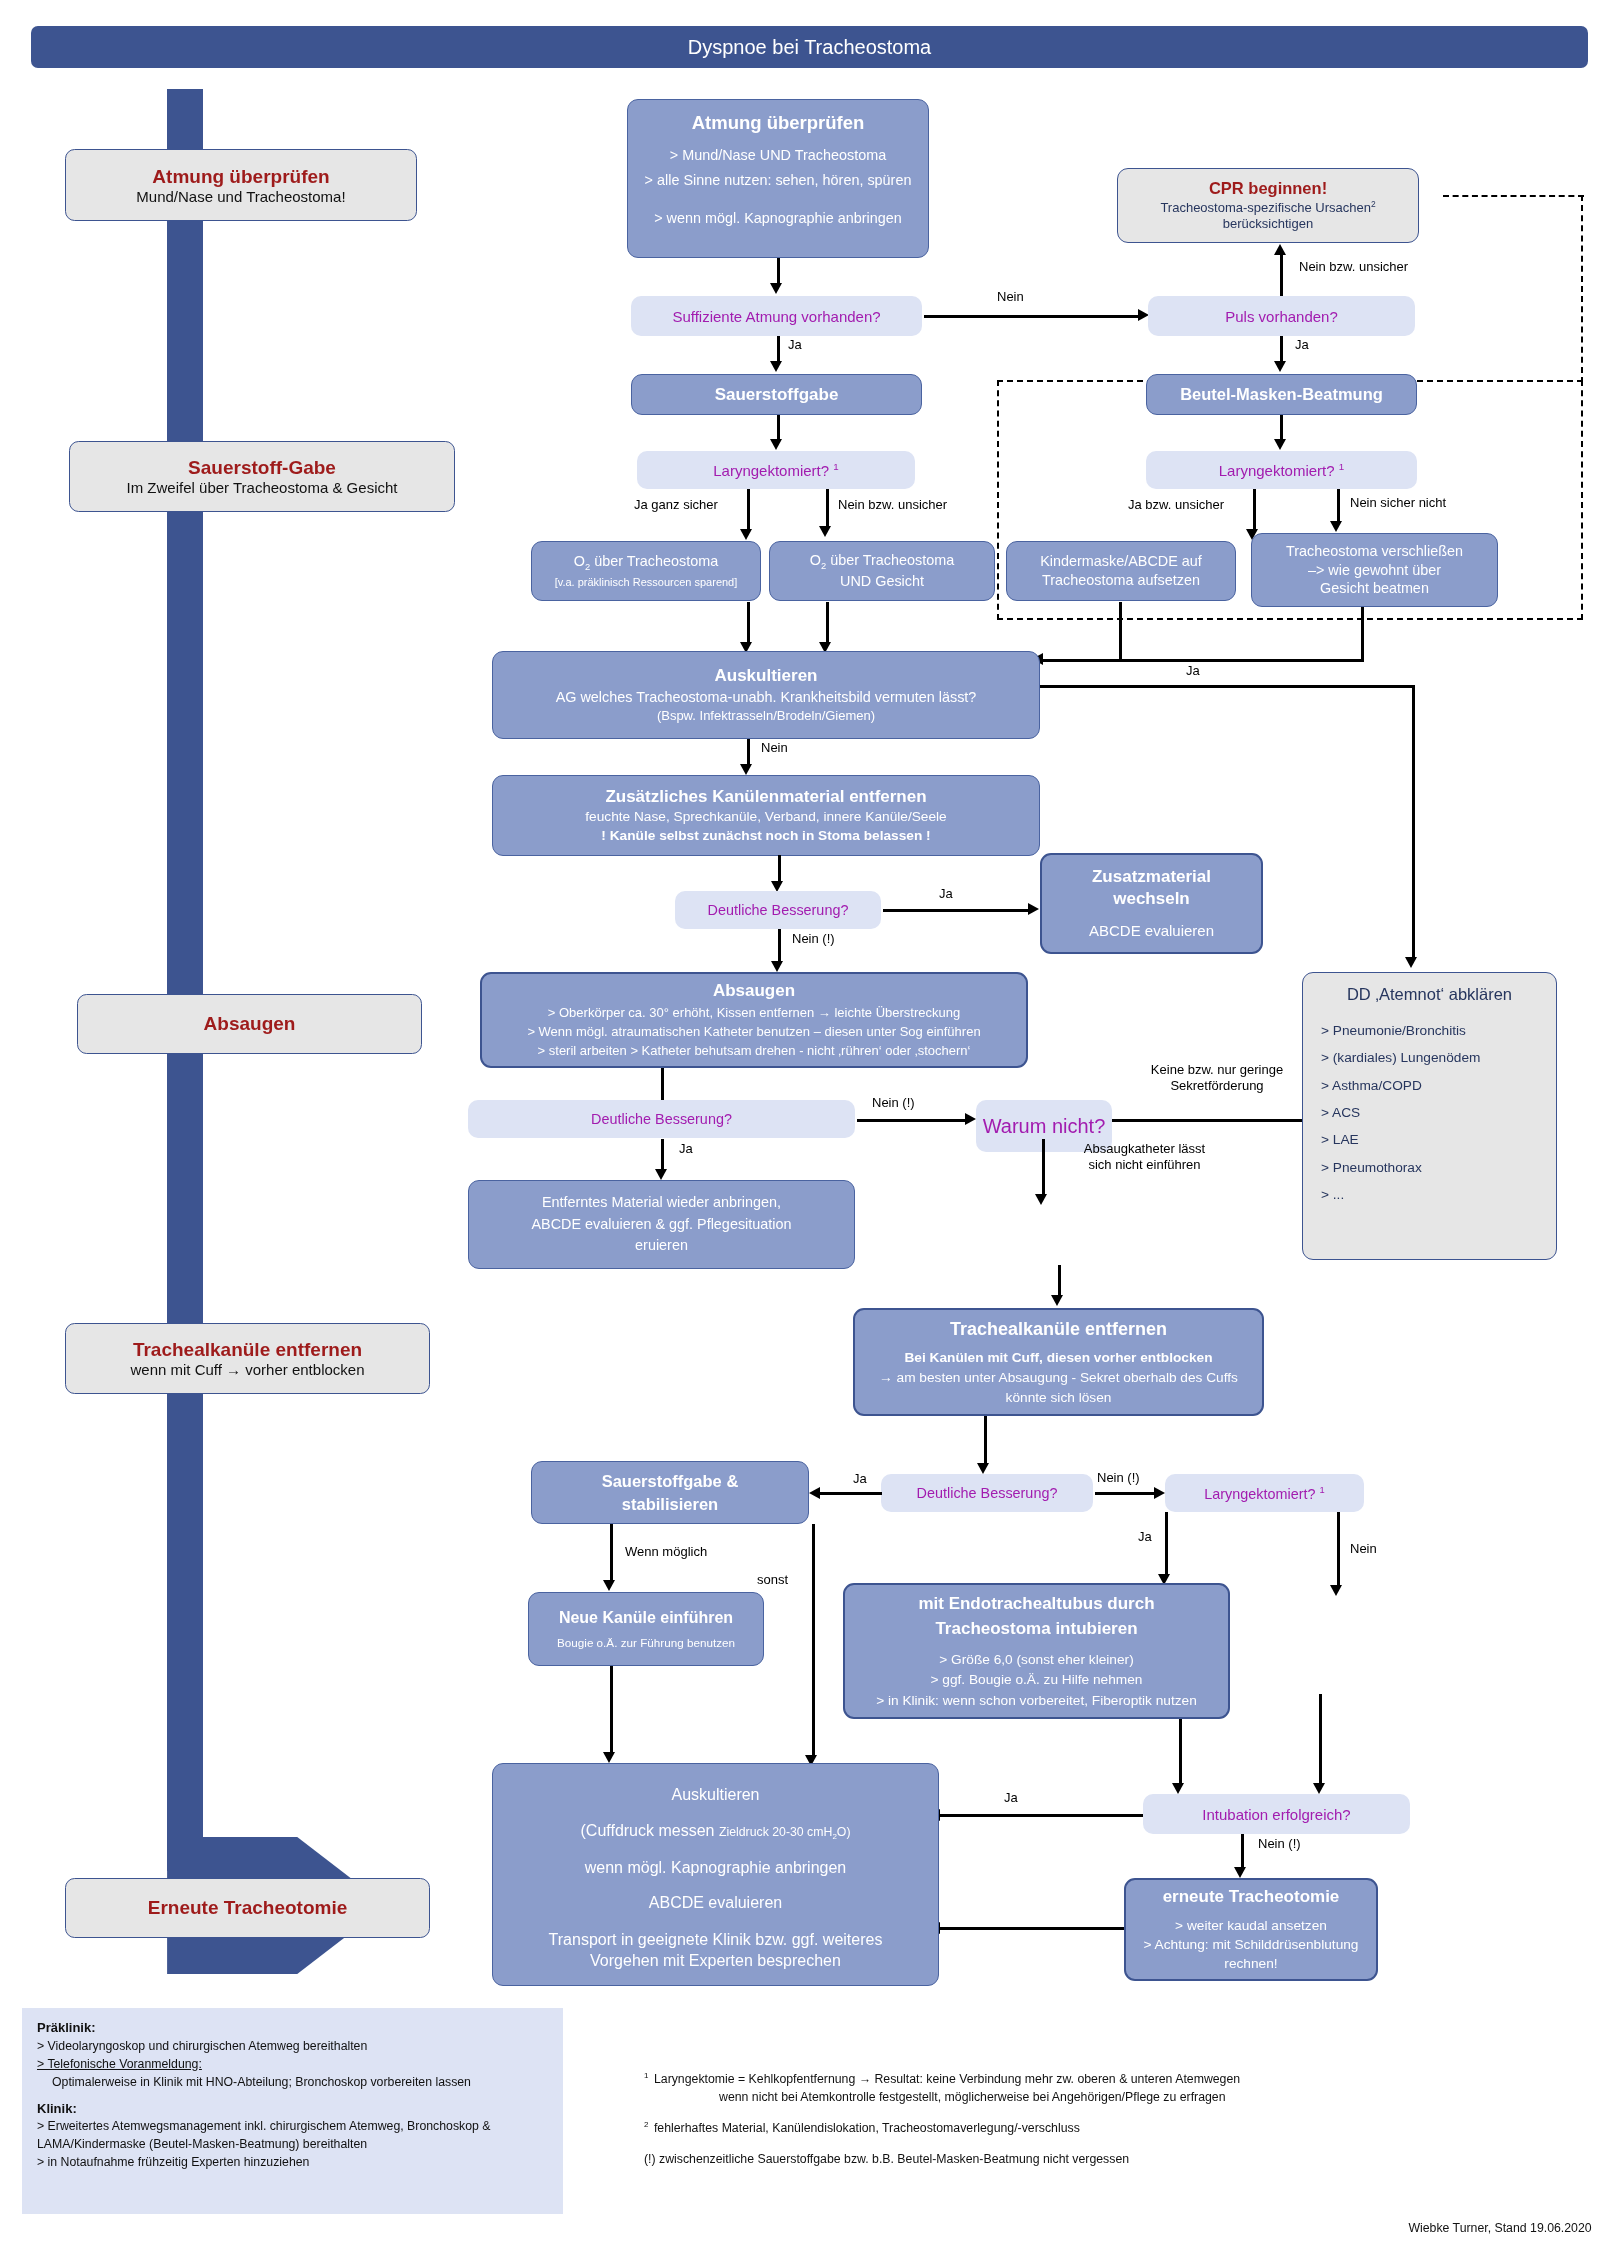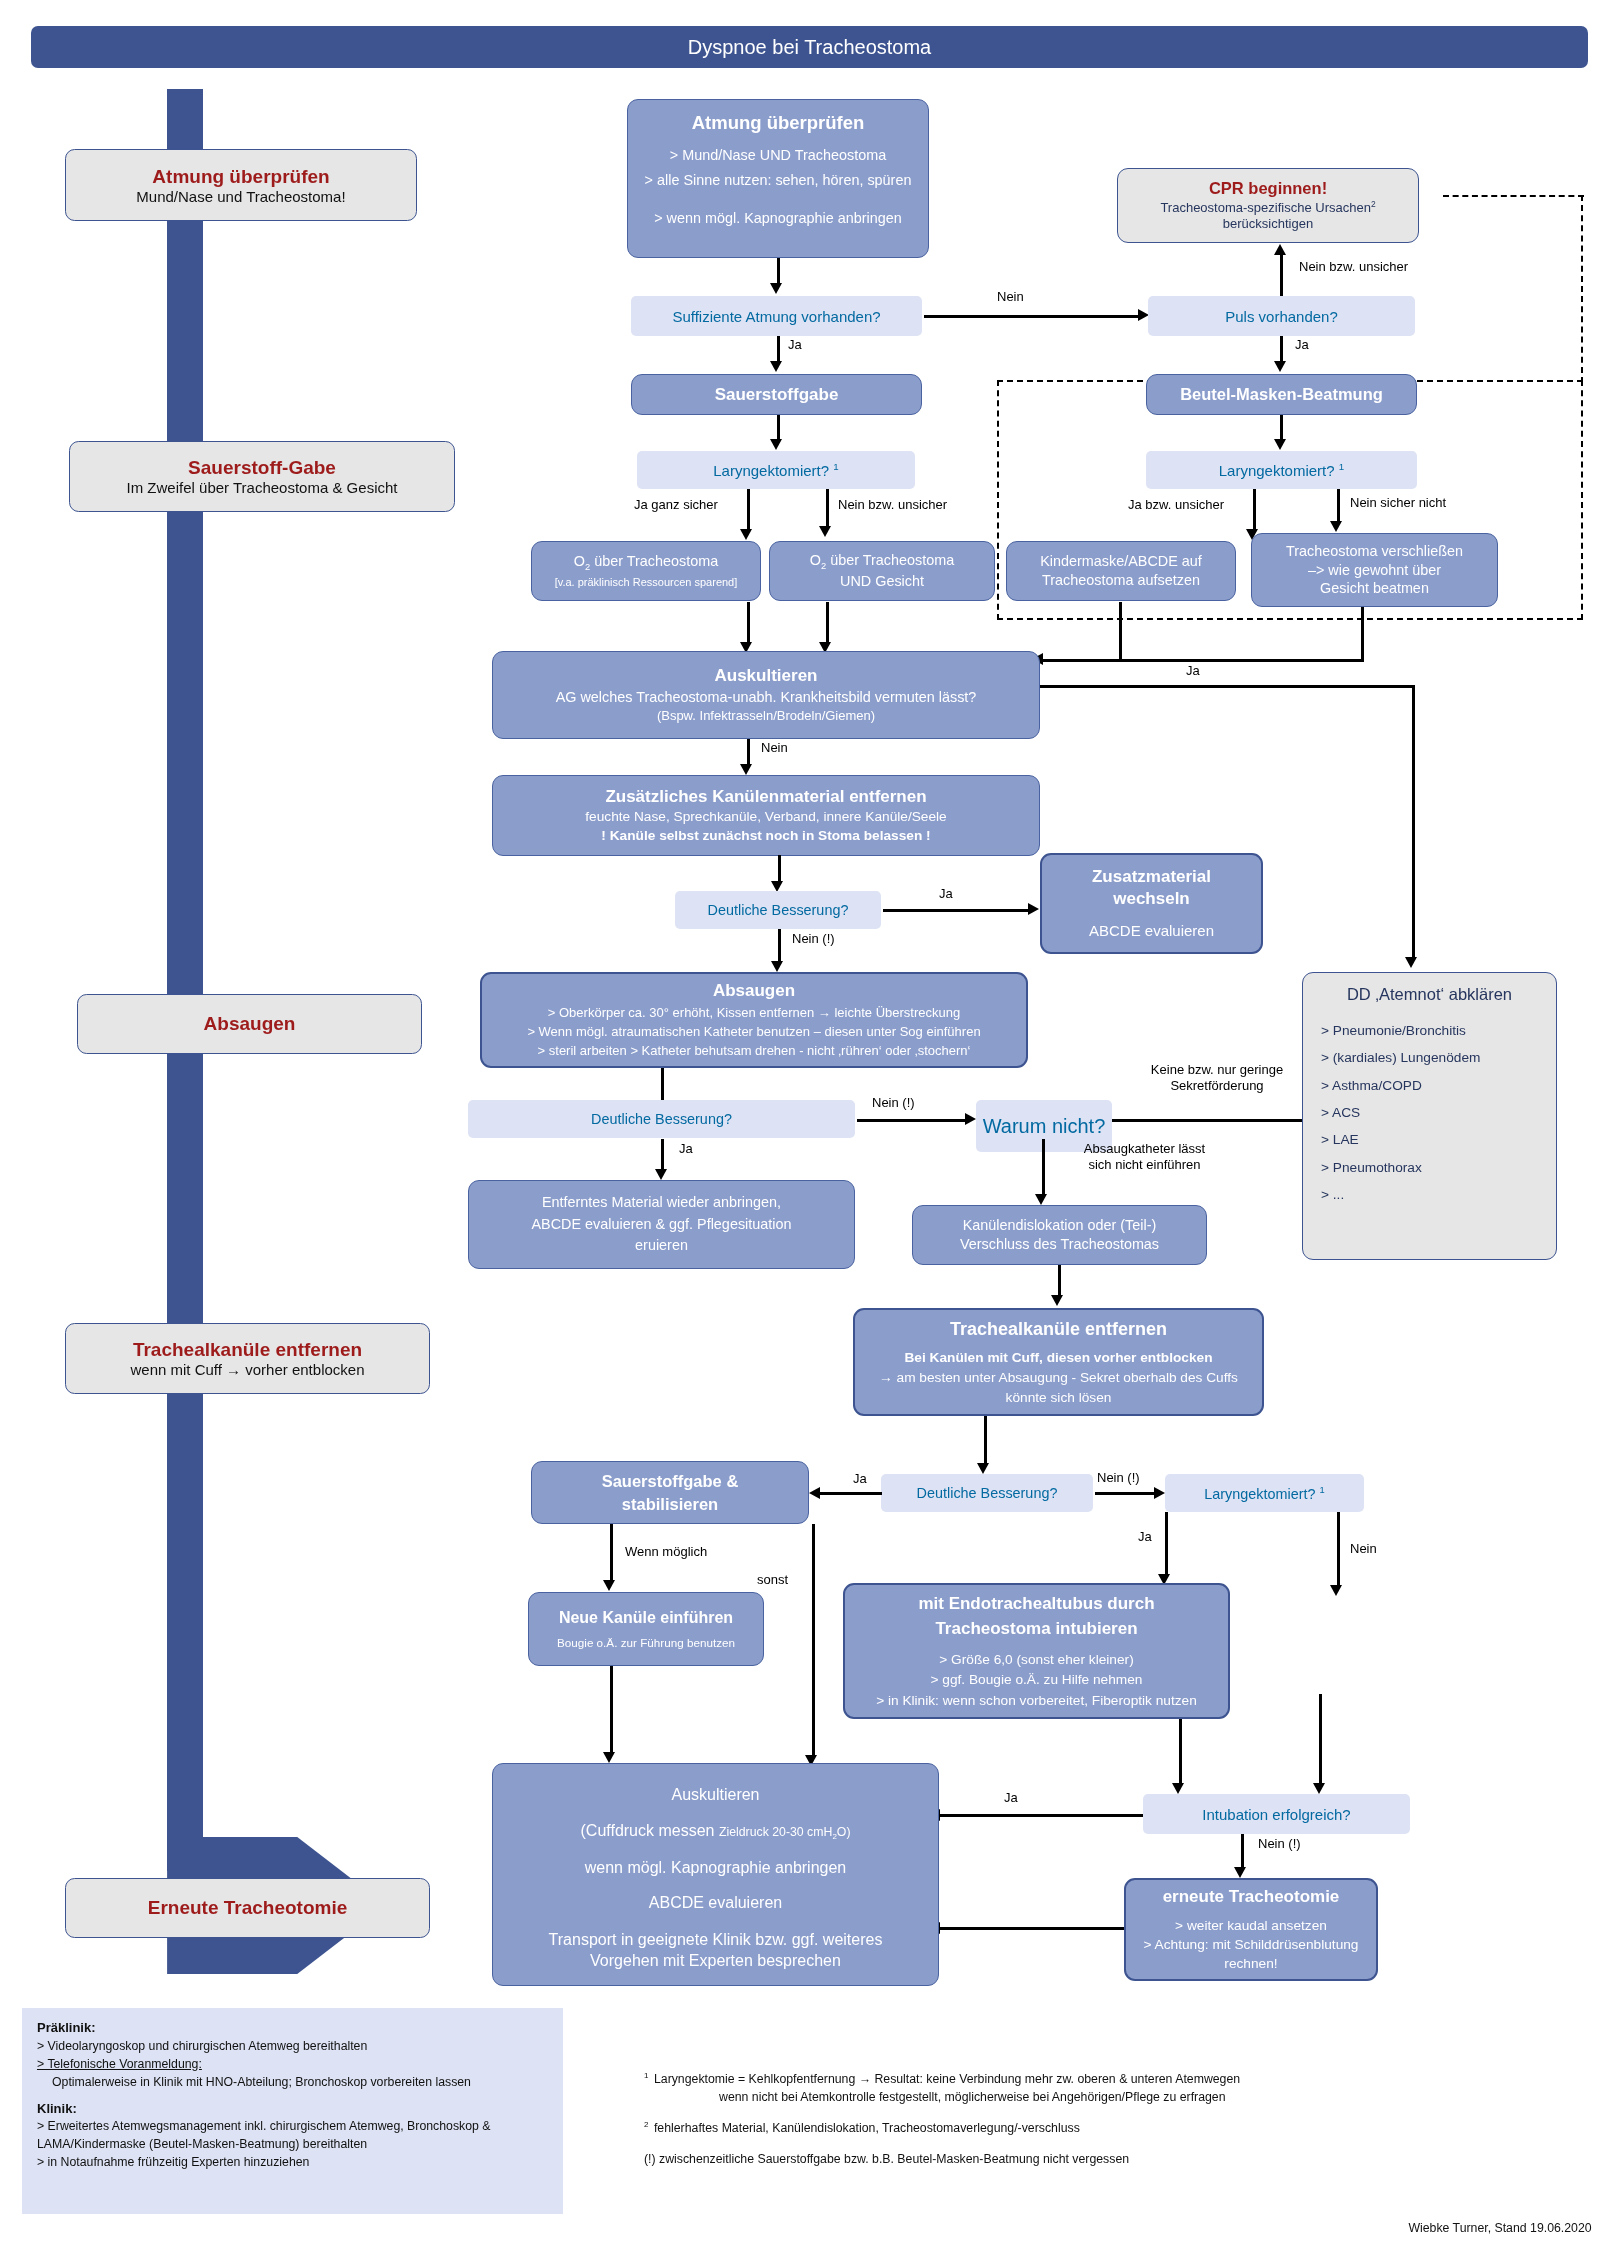--- a/index.html
+++ b/index.html
@@ -4,21 +4,21 @@
 <style>
   html,body{margin:0;padding:0;background:#ffffff;}
   body{font-family:"Liberation Sans", sans-serif;}
   #page{position:relative;width:1619px;height:2261px;background:#fff;overflow:hidden;}
 
   
   .node{position:absolute;box-sizing:border-box;display:flex;flex-direction:column;
         align-items:center;justify-content:center;text-align:center;border-radius:11px;}
   .n-dark{background:#8b9dcb;border:2.1px solid #3d5490;color:#ffffff;}
   .n-mid{background:#8b9dcb;border:1.4px solid #4a63a0;color:#ffffff;}
-  .n-light{background:#dde3f4;color:#0369a1;border-radius:5px;}
+  .n-light{background:#dde3f4;color:#a21caf;border-radius:10px;}
   .n-gray{background:#e6e6e6;border:1.4px solid #3d5490;color:#27365e;}
 
   .t-title{font-weight:bold;}
   .line{display:block;width:100%;}
 
   
   #banner{position:absolute;left:31px;top:26px;width:1557px;height:42px;background:#3d5490;
           border-radius:6.9px;color:#fff;display:flex;align-items:center;justify-content:center;
           font-size:20px;}
 
@@ -294,24 +294,20 @@
     <span>Sekretförderung</span>
   </div>
 
   <div class="vline" style="left:1042px;top:1139px;height:58px;"></div>
   <div class="arrowdown" style="left:1035px;top:1194px;"></div>
   <div class="elabel two" style="left:1059px;top:1141px;width:171px;text-align:center;">
     <span>Absaugkatheter lässt</span><br>
     <span>sich nicht einführen</span>
   </div>
 
-  <div class="node n-mid" style="left:912px;top:1205px;width:295px;height:60px;font-size:14.4px;line-height:1.35;">
-    <div class="line">Kanülendislokation oder (Teil-)</div>
-    <div class="line">Verschluss des Tracheostomas</div>
-  </div>
 
   <div class="node n-gray" style="left:1302px;top:972px;width:255px;height:288px;font-size:13.7px;align-items:flex-start;padding:12.3px 18px;justify-content:flex-start;">
     <div style="width:100%;text-align:center;font-size:16.5px;margin-bottom:12.3px;">DD ‚Atemnot‘ abklären</div>
     <div style="text-align:left;margin:6.2px 0;">&gt; Pneumonie/Bronchitis</div>
     <div style="text-align:left;margin:6.2px 0;">&gt; (kardiales) Lungenödem</div>
     <div style="text-align:left;margin:6.2px 0;">&gt; Asthma/COPD</div>
     <div style="text-align:left;margin:6.2px 0;">&gt; ACS</div>
     <div style="text-align:left;margin:6.2px 0;">&gt; LAE</div>
     <div style="text-align:left;margin:6.2px 0;">&gt; Pneumothorax</div>
     <div style="text-align:left;margin:6.2px 0;">&gt; ...</div>

